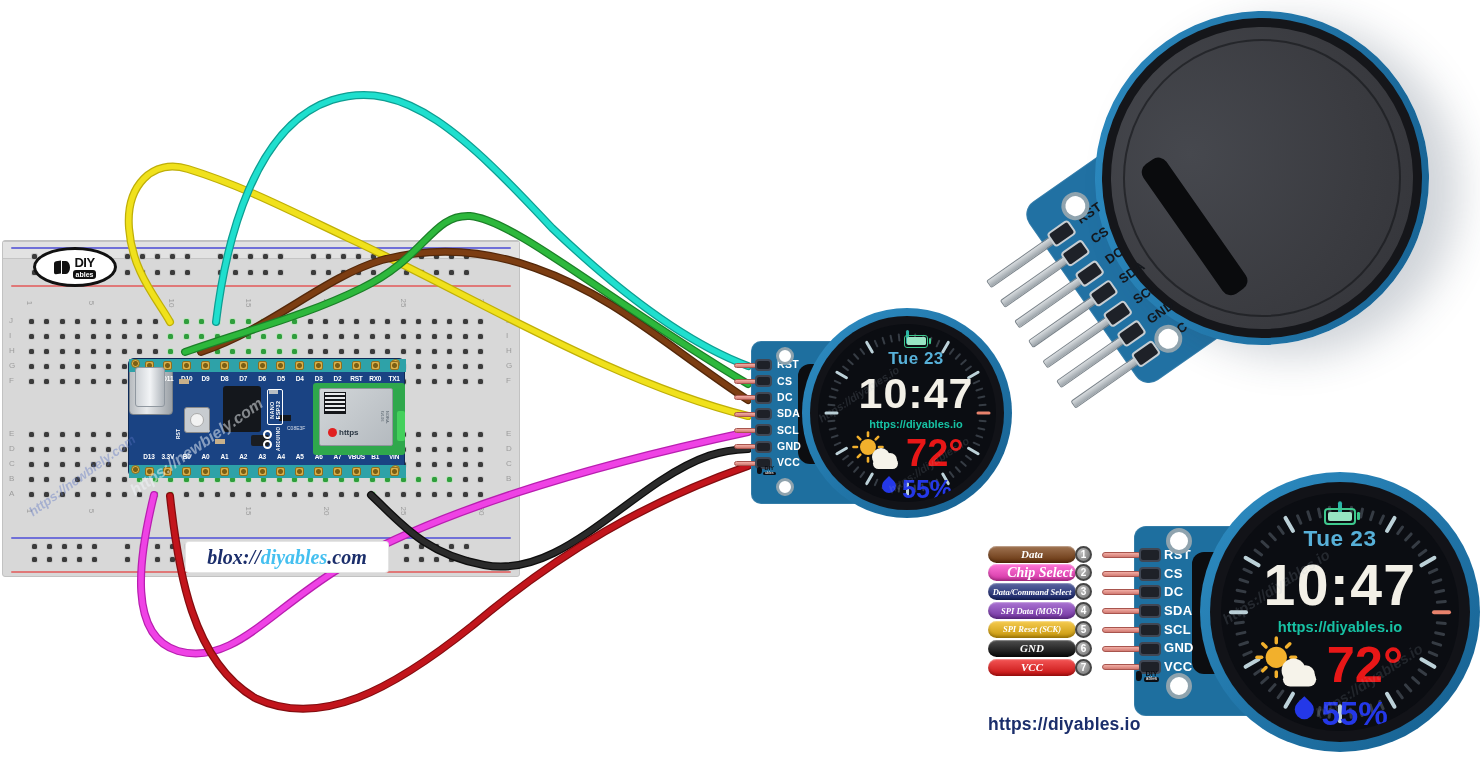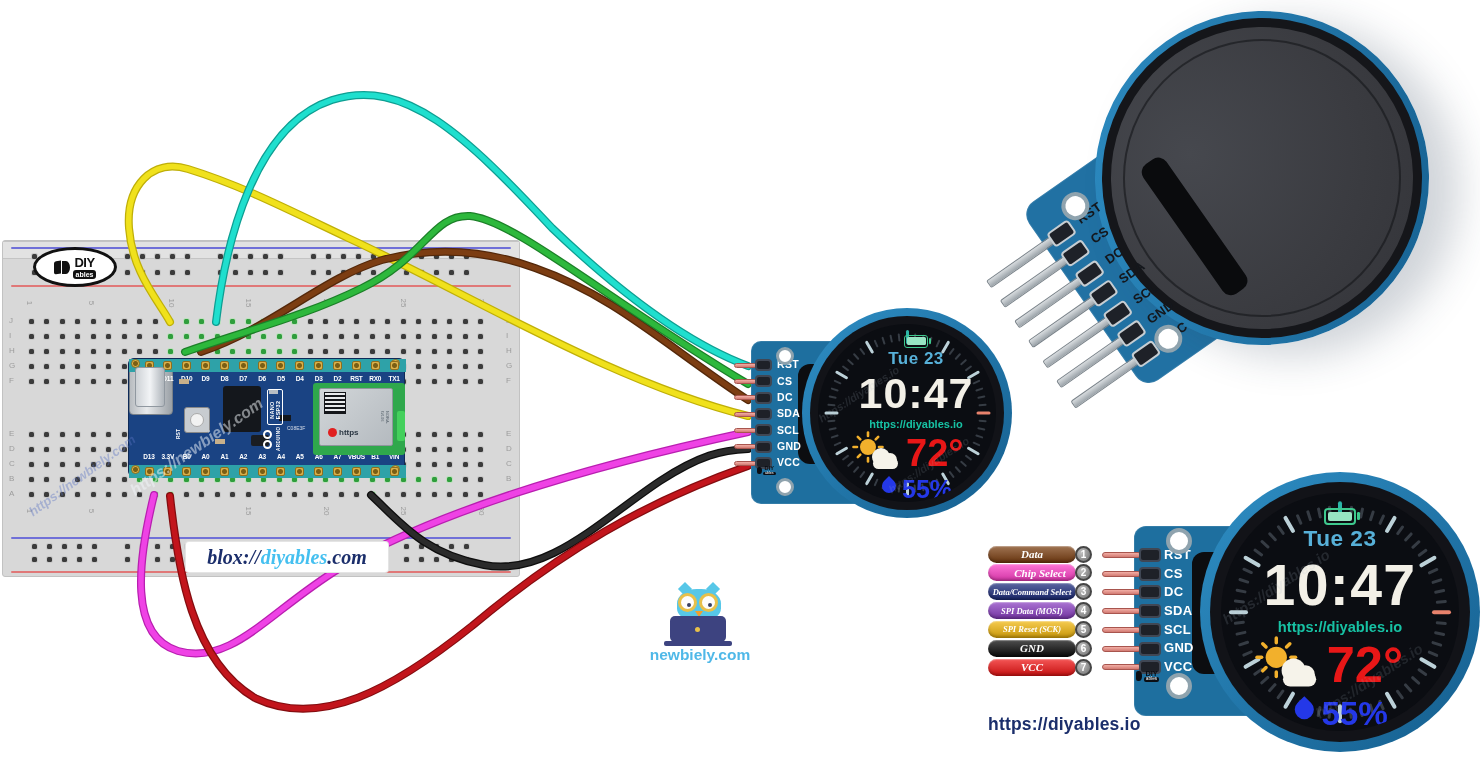--- a/index.html
+++ b/index.html
@@ -621,21 +621,21 @@
       <span class="navy">.com</span>
   </div>
   <div id="legend">
       <div class="legend-pill" style="left: 988px; top: 545.5px; width: 88px; height: 17px; background: linear-gradient(rgba(255, 255, 255, 0.28), rgba(0, 0, 0, 0.18)), rgb(123, 62, 16);">
         <div style="font-size: 11px; white-space: nowrap;">Data</div>
       </div>
       <div class="legend-num" style="left: 1075px; top: 545.5px; width: 17px; height: 17px; font-size: 10px;">
         <div>1</div>
       </div>
       <div class="legend-pill" style="left: 988px; top: 564.35px; width: 88px; height: 17px; background: linear-gradient(rgba(255, 255, 255, 0.28), rgba(0, 0, 0, 0.18)), rgb(255, 64, 200);">
-        <div style="font-size: 11px; white-space: nowrap; margin-left: 16px;">Chip Select</div>
+        <div style="font-size: 14px; white-space: nowrap; margin-left: 16px;">Chip Select</div>
       </div>
       <div class="legend-num" style="left: 1075px; top: 564.35px; width: 17px; height: 17px; font-size: 10px;">
         <div>2</div>
       </div>
       <div class="legend-pill" style="left: 988px; top: 583.2px; width: 88px; height: 17px; background: linear-gradient(rgba(255, 255, 255, 0.28), rgba(0, 0, 0, 0.18)), rgb(28, 43, 125);">
         <div style="font-size: 8.5px; white-space: nowrap;">Data/Command Select</div>
       </div>
       <div class="legend-num" style="left: 1075px; top: 583.2px; width: 17px; height: 17px; font-size: 10px;">
         <div>3</div>
       </div>
@@ -657,36 +657,20 @@
       <div class="legend-num" style="left: 1075px; top: 639.75px; width: 17px; height: 17px; font-size: 10px;">
         <div>6</div>
       </div>
       <div class="legend-pill" style="left: 988px; top: 658.6px; width: 88px; height: 17px; background: linear-gradient(rgba(255, 255, 255, 0.28), rgba(0, 0, 0, 0.18)), rgb(240, 20, 20);">
         <div style="font-size: 11px; white-space: nowrap;">VCC</div>
       </div>
       <div class="legend-num" style="left: 1075px; top: 658.6px; width: 17px; height: 17px; font-size: 10px;">
         <div>7</div>
       </div>
     </div>
-  <div id="owl">
-    <span class="owl-ear" style="left:40px;top:4px;"></span>
-    <span class="owl-ear" style="left:68px;top:4px;"></span>
-    <span class="owl-head"></span>
-    <span class="owl-eye" style="left:38px;top:13px;">
-        <span class="owl-pupil" style="left:6px;top:7px;"></span>
-      </span>
-    <span class="owl-eye" style="left:59px;top:13px;">
-        <span class="owl-pupil" style="left:6px;top:7px;"></span>
-      </span>
-    <span class="owl-beak"></span>
-    <span class="owl-lap"></span>
-    <span class="owl-base"></span>
-    <span class="owl-dot"></span>
-    <div id="owl-text">newbiely.com</div>
-  </div>
   <div id="diyables-url">https://diyables.io</div>
 <div class="abs" style="left: 0px; top: 0px; width: 1480px; height: 763px; pointer-events: none;">
       <div class="abs" style="left: 751px; top: 341px; width: 114px; height: 163px; border-radius: 10px; background: rgb(30, 111, 159); box-shadow: rgba(255, 255, 255, 0.1) 0px 0px 0px 1px inset;"></div>
       <div class="abs" style="left: 798px; top: 364px; width: 70px; height: 100px; background: rgb(12, 13, 16); border-radius: 12px;"></div>
       <div class="pin-lead" style="left: 734px; top: 362.5px; width: 23px; height: 5px;"></div>
       <div class="pin-lead" style="left: 734px; top: 378.85px; width: 23px; height: 5px;"></div>
       <div class="pin-lead" style="left: 734px; top: 395.2px; width: 23px; height: 5px;"></div>
       <div class="pin-lead" style="left: 734px; top: 411.55px; width: 23px; height: 5px;"></div>
       <div class="pin-lead" style="left: 734px; top: 427.9px; width: 23px; height: 5px;"></div>
       <div class="pin-lead" style="left: 734px; top: 444.25px; width: 23px; height: 5px;"></div>

